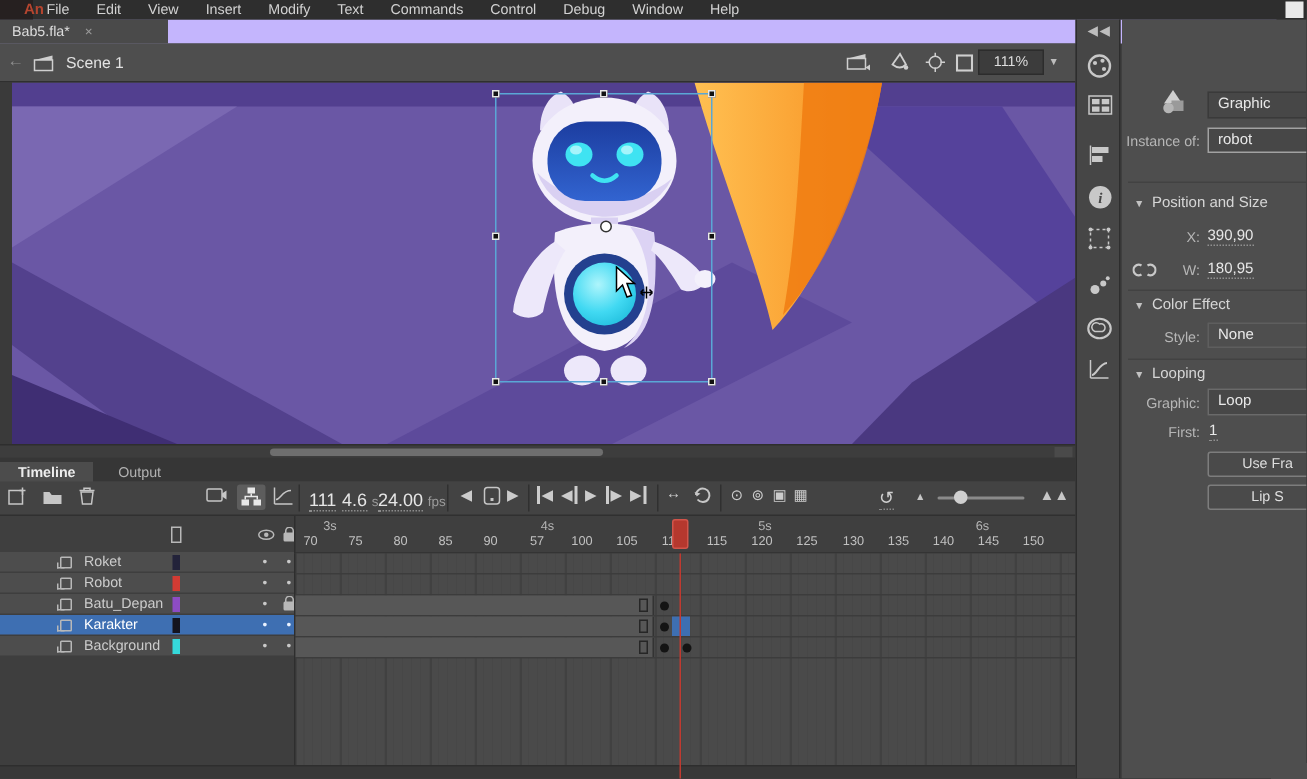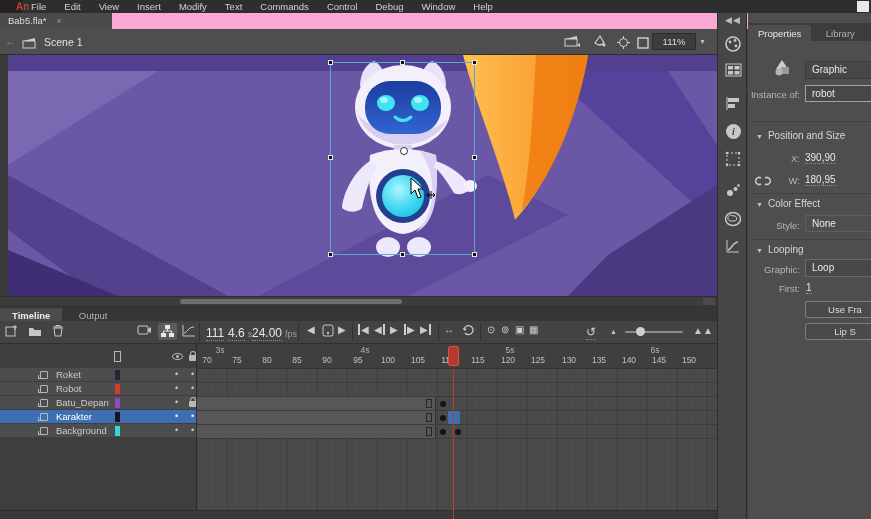--- a/index.html
+++ b/index.html
@@ -8,21 +8,21 @@
   .abs { position:absolute; }
   #app { position:relative; width:871px; height:519px; background:#3f3f3f; }
 
   
   #menubar { left:0; top:0; width:871px; height:13px; background:#2e2e2e; display:flex; align-items:center; z-index:30;}
   #an-logo { width:22px; height:13px; background:#262020; color:#b5452f; font-weight:bold; font-size:10px; text-align:center; line-height:13px;padding-left:16px;}
   .menu-item { color:#d2d2d2; font-size:9.5px; padding:0 9px; line-height:13px; cursor:default;}
   #win-btn { position:absolute; right:2px; top:1px; width:12px; height:11px; background:#e9e9e9; }
 
   
-  #tabbar { left:0; top:13px; width:851px; height:16px; background:#f9a8d4; }
+  #tabbar { left:0; top:13px; width:851px; height:16px; background:#c4b5fd; }
   #doc-tab { position:absolute; left:0; top:0; height:16px; width:112px; background:#4a4a4a; color:#dcdcdc; font-size:9.5px; line-height:16px; padding-left:8px; }
   #doc-tab .close { color:#9a9a9a; margin-left:10px; font-size:9px;}
 
   
   #scenebar { left:0; top:29px; width:717px; height:26px; background:#4e4e4e; border-bottom:1px solid #2f2f2f;}
   #back-arrow { position:absolute; left:5px; top:6px; color:#8d8d8d; font-size:11px;}
   #scene-label { position:absolute; left:44px; top:7px; color:#e2e2e2; font-size:10.5px;}
   .ebar-icon { position:absolute; top:5px; color:#cfcfcf; }
   #zoom-box { position:absolute; left:652px; top:4px; width:44px; height:17px; background:#3c3c3c; border:1px solid #2c2c2c; color:#dedede; font-size:9.5px; line-height:15px; text-align:center;}
   #zoom-chev { position:absolute; left:699px; top:9px; color:#bdbdbd; font-size:7px;}
@@ -349,21 +349,21 @@
     <div id="ruler">
       <span class="sec-label" style="left:14px;">3s</span>
       <span class="sec-label" style="left:159px;">4s</span>
       <span class="sec-label" style="left:304px;">5s</span>
       <span class="sec-label" style="left:449px;">6s</span>
       <span class="frame-label" style="left:1px;">70</span>
       <span class="frame-label" style="left:31px;">75</span>
       <span class="frame-label" style="left:61px;">80</span>
       <span class="frame-label" style="left:91px;">85</span>
       <span class="frame-label" style="left:121px;">90</span>
-      <span class="frame-label" style="left:152px;">95</span>
+      <span class="frame-label" style="left:152px;">57</span>
       <span class="frame-label" style="left:182px;">100</span>
       <span class="frame-label" style="left:212px;">105</span>
       <span class="frame-label" style="left:242px;">110</span>
       <span class="frame-label" style="left:272px;">115</span>
       <span class="frame-label" style="left:302px;">120</span>
       <span class="frame-label" style="left:332px;">125</span>
       <span class="frame-label" style="left:363px;">130</span>
       <span class="frame-label" style="left:393px;">135</span>
       <span class="frame-label" style="left:423px;">140</span>
       <span class="frame-label" style="left:453px;">145</span>
@@ -482,24 +482,20 @@
           <path d="M6 10 a3 3 0 1 1 3 -5 a2.5 2.5 0 1 1 2 5 Z" fill="none" stroke="#c8c8c8"></path>
         </svg></span>
     <span class="dock-icon" style="top:226px;">
       <svg width="16" height="15">
           <path d="M2 13 V1 M2 13 H14" stroke="#c8c8c8"></path>
           <path d="M3 11 C6 11 8 3 13 3" stroke="#c8c8c8" fill="none" stroke-width="1.4"></path>
         </svg></span>
   </div>
 
   <div id="props" class="abs">
-    <div id="props-tabs">
-      <span class="props-tab active">Properties</span>
-      <span class="props-tab">Library</span>
-    </div>
 
     <span id="symbol-icon">
       <svg width="20" height="20">
           <path d="M4 12 L10 3 L16 12 Z" fill="#cfcfcf"></path>
           <rect x="9" y="10" width="8" height="7" fill="#9a9a9a"></rect>
           <circle cx="7" cy="15" r="3.5" fill="#b5b5b5"></circle>
         </svg>
     </span>
     <div class="pfield" style="left:57px;top:48px;width:70px;height:18px;">Graphic</div>
     <span class="plabel" style="left:0;top:76px;width:52px;">Instance of:</span>

